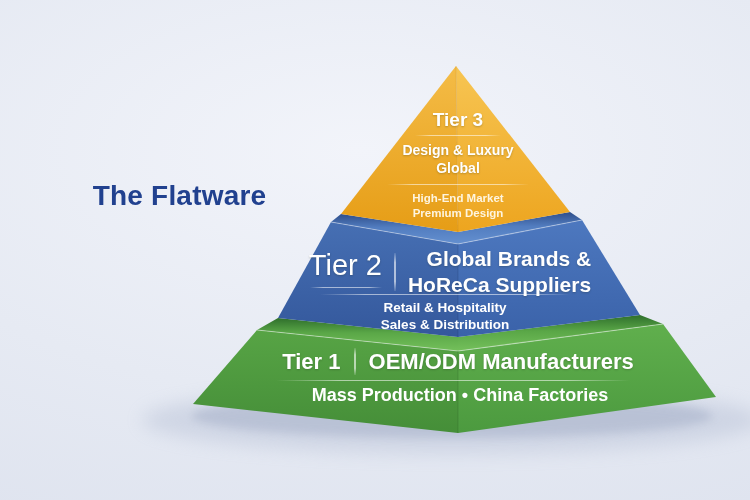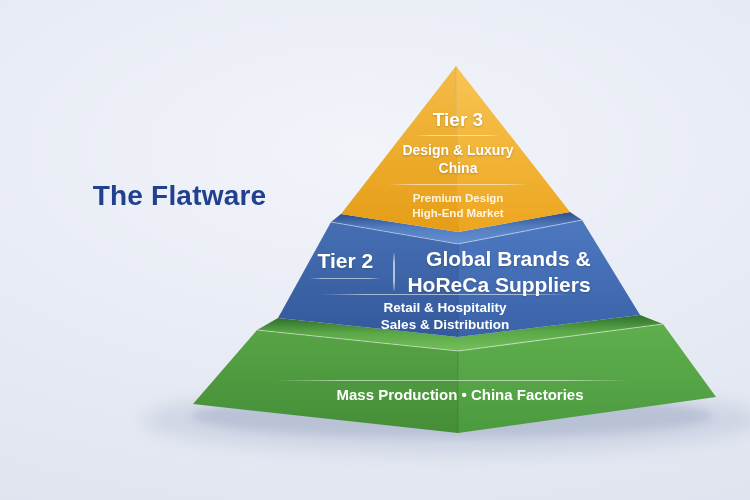--- a/index.html
+++ b/index.html
@@ -33,34 +33,34 @@
   
   .t3-block{position:absolute;left:343px;top:109px;width:230px;text-align:center;}
   .t3-label{font-size:19px;font-weight:bold;}
   .t3-div1{width:86px;margin:4px auto 5px;}
   .t3-name{font-size:14px;font-weight:700;line-height:18px;}
   .t3-div2{width:142px;margin:7px auto 6px;}
   .t3-sub{font-size:11.5px;font-weight:600;line-height:15px;color:rgba(255,249,233,.95);}
   
   .t2-row{position:absolute;left:295px;top:246px;width:310px;display:flex;justify-content:center;}
   .t2-labelwrap{text-align:right;padding-top:3px;}
-  .t2-label{font-size:21px;font-weight:bold;}
+  .t2-label{font-size:29px;font-weight:normal;}
   .t2-underline{width:72px;margin-top:5px;margin-left:auto;}
   .t2-vbar{height:38px;margin:0 12px;}
   .t2-name{font-size:21px;font-weight:bold;line-height:26px;text-align:right;}
   .t2-subblock{position:absolute;left:320px;top:294px;width:250px;text-align:center;}
   .t2-subdiv{margin-bottom:4px;}
   .t2-sub{font-size:13.5px;font-weight:600;line-height:17px;}
   
   .t1-row{position:absolute;left:258px;top:348px;width:400px;display:flex;justify-content:center;align-items:center;}
   .t1-label{font-size:22px;font-weight:bold;}
   .t1-vbar{height:27px;margin:0 13px;}
   .t1-name{font-size:22px;font-weight:bold;}
   .t1-div{position:absolute;left:276px;top:380px;width:354px;}
-  .t1-sub{position:absolute;left:298px;top:386px;width:324px;text-align:center;font-size:15px;font-weight:600;line-height:18px;}
+  .t1-sub{position:absolute;left:298px;top:386px;width:324px;text-align:center;font-size:18px;font-weight:600;line-height:18px;}
 </style>
 </head>
 <body>
 
 <div class="canvas">
 
   <svg class="pyramid-svg" width="750" height="500" viewBox="0 0 750 500">
     <defs>
       <filter id="softblur" x="-40%" y="-40%" width="180%" height="180%">
           <feGaussianBlur stdDeviation="9"></feGaussianBlur>
@@ -133,39 +133,44 @@
   </svg>
 
   <div class="headline">
     <div>The Flatware</div>
   </div>
 
   <div class="t3-block">
     <div class="t3-label wht shadowed">Tier 3</div>
     <div class="hdiv t3-div1"></div>
     <div class="t3-name wht shadowed">Design &amp; Luxury</div>
-    <div class="t3-name wht shadowed">China</div>
+    <div class="t3-name wht shadowed">Global</div>
     <div class="hdiv t3-div2"></div>
+    <div class="t3-sub">High-End Market</div>
     <div class="t3-sub">Premium Design</div>
-    <div class="t3-sub">High-End Market</div>
   </div>
 
   <div class="t2-row">
     <div class="t2-labelwrap">
       <div class="t2-label wht shadowed">Tier 2</div>
       <div class="hdiv t2-underline"></div>
     </div>
     <div class="vbar t2-vbar"></div>
     <div class="t2-name wht shadowed">
       <div>Global Brands &amp;</div>
       <div>HoReCa Suppliers</div>
     </div>
   </div>
   <div class="t2-subblock">
     <div class="hdiv t2-subdiv"></div>
     <div class="t2-sub wht">Retail &amp; Hospitality</div>
     <div class="t2-sub wht">Sales &amp; Distribution</div>
   </div>
 
+  <div class="t1-row">
+    <div class="t1-label wht shadowed">Tier 1</div>
+    <div class="vbar t1-vbar"></div>
+    <div class="t1-name wht shadowed">OEM/ODM Manufacturers</div>
+  </div>
   <div class="hdiv t1-div"></div>
   <div class="t1-sub wht">Mass Production • China Factories</div>
 
 </div>
 
 </body></html>

